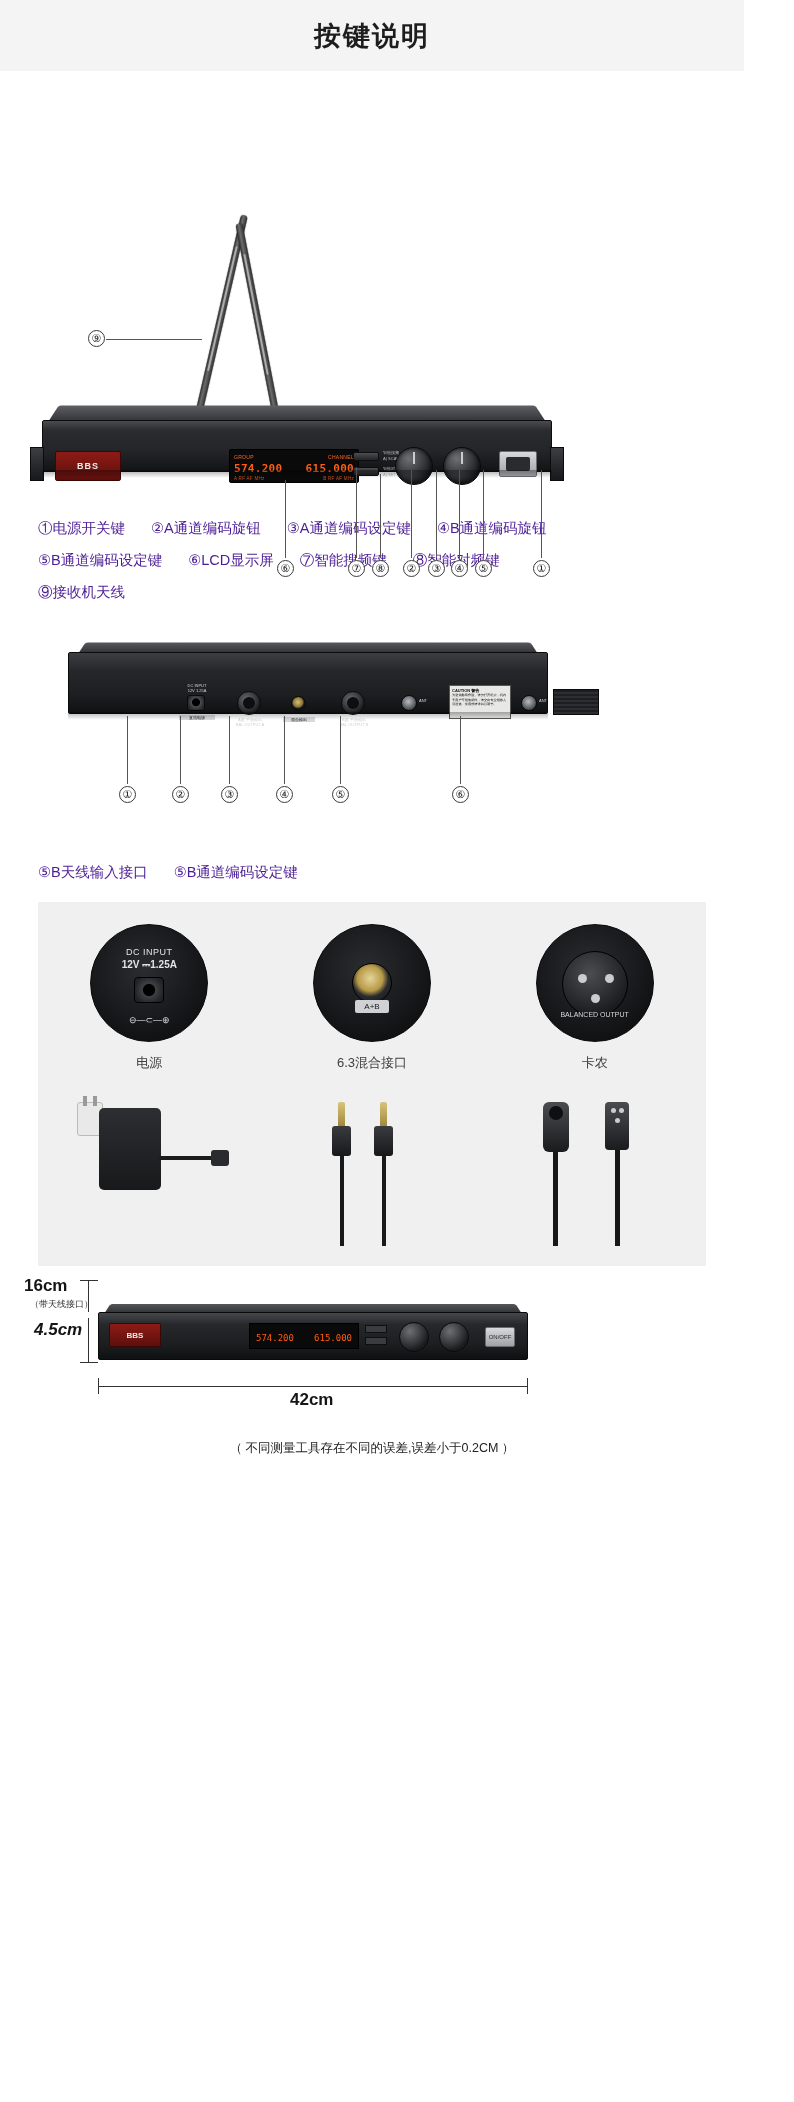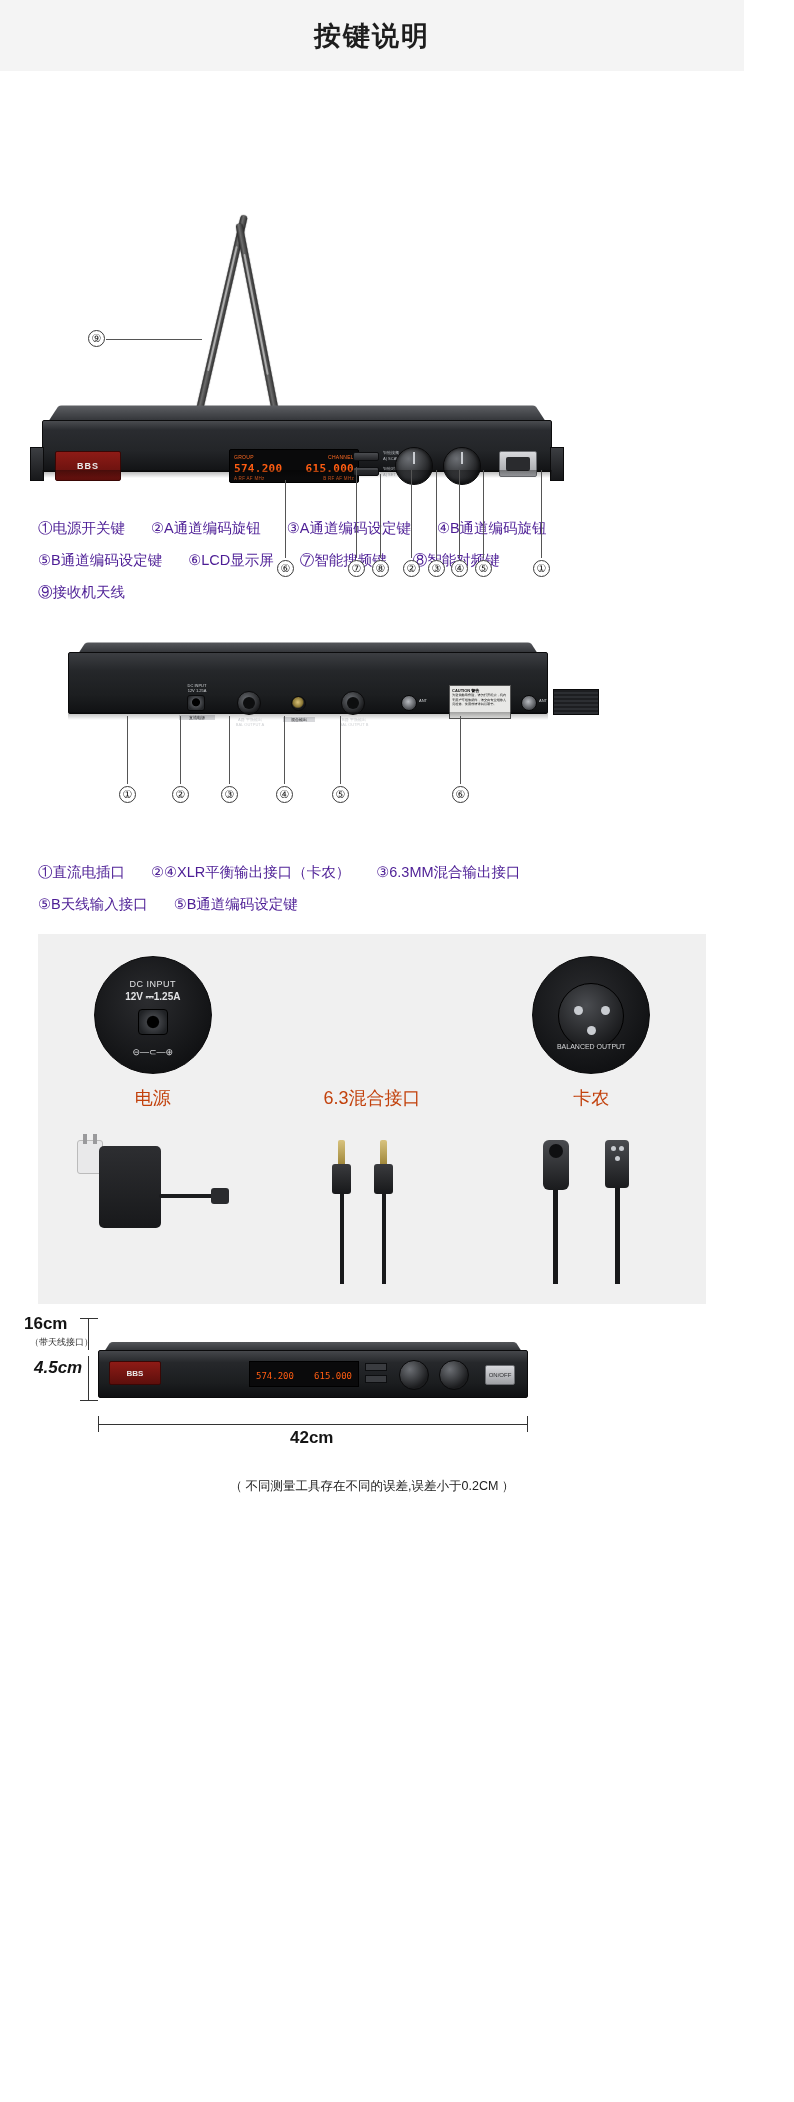--- a/index.html
+++ b/index.html
@@ -217,21 +217,21 @@
     background: #f0f0f0;
     padding: 22px 0 18px 0;
     position: relative;
   }
   .gal-row { display: flex; justify-content: space-around; align-items: flex-end; }
   .circ {
     width: 118px; height: 118px; border-radius: 50%;
     background: radial-gradient(circle at 45% 38%, #2b2c2f 0%, #121315 70%, #0a0a0b 100%);
     position: relative; border: 1px solid #0b0b0c;
   }
-  .circ-cap { text-align: center; font-size: 18px; margin-top: 12px; color: #c2410c; }
+  .circ-cap { text-align: center; font-size: 13px; margin-top: 12px; color: #404040; }
   .dc-txt1{position:absolute;left:0;right:0;top:22px;text-align:center;color:#e2e3e5;font-size:9px;letter-spacing:.5px;}
   .dc-txt2{position:absolute;left:0;right:0;top:34px;text-align:center;color:#e2e3e5;font-size:10px;font-weight:bold;}
   .dc-port{position:absolute;left:50%;top:52px;margin-left:-15px;width:30px;height:26px;border-radius:4px;
     background:radial-gradient(circle at 50% 50%,#000 30%,#3e4044 36%,#202225 80%);border:1px solid #000;}
   .dc-sym{position:absolute;left:0;right:0;bottom:16px;text-align:center;color:#d8d9db;font-size:9px;}
   .trs-big{position:absolute;left:50%;top:38px;margin-left:-20px;width:40px;height:40px;border-radius:50%;
     background:radial-gradient(circle at 45% 38%,#e5d49a 0%,#b79a46 40%,#2a2b2e 58%,#0d0e10 100%);border:1px solid #000;}
   .ab-badge{position:absolute;left:50%;bottom:28px;margin-left:-17px;width:34px;height:13px;border-radius:2px;
     background:#cfd1d4;color:#18191b;font-size:8px;text-align:center;line-height:13px;}
   .xlr-big{position:absolute;left:50%;top:26px;margin-left:-33px;width:66px;height:66px;border-radius:50%;
@@ -407,43 +407,42 @@
 
     <div class="vline" style="left:340px; top:90px; height:68px;"></div>
     <div class="callout-num" style="left:332px; top:160px;">⑤</div>
 
     <div class="vline" style="left:460px; top:90px; height:68px;"></div>
     <div class="callout-num" style="left:452px; top:160px;">⑥</div>
   </div>
 
   <div class="legend">
     <div class="legend-row">
-      <span class="legend-item">①直流电插口</span>
-      <span class="legend-item">②④XLR平衡输出接口（卡农）</span>
-      <span class="legend-item">③6.3MM混合输出接口</span>
-    </div>
-    <div class="legend-row">
       <span class="legend-item">⑤B天线输入接口</span>
       <span class="legend-item">⑤B通道编码设定键</span>
     </div>
   </div>
 
   <div class="gallery">
     <div class="gal-row">
       <div>
         <div class="circ">
           <div class="dc-txt1">DC INPUT</div>
           <div class="dc-txt2">12V ⎓1.25A</div>
           <div class="dc-port"></div>
           <div class="dc-sym">⊖—⊂—⊕</div>
         </div>
         <div class="circ-cap">电源</div>
       </div>
 
       <div>
+        <div class="circ">
+          <div class="trs-big"></div>
+          <div class="ab-badge">A+B</div>
+        </div>
         <div class="circ-cap">6.3混合接口</div>
       </div>
 
       <div>
         <div class="circ">
           <div class="xlr-big">
             <div class="xlr-pin" style="left:15px;top:22px;"></div>
             <div class="xlr-pin" style="left:42px;top:22px;"></div>
             <div class="xlr-pin" style="left:28px;top:42px;"></div>
           </div>

